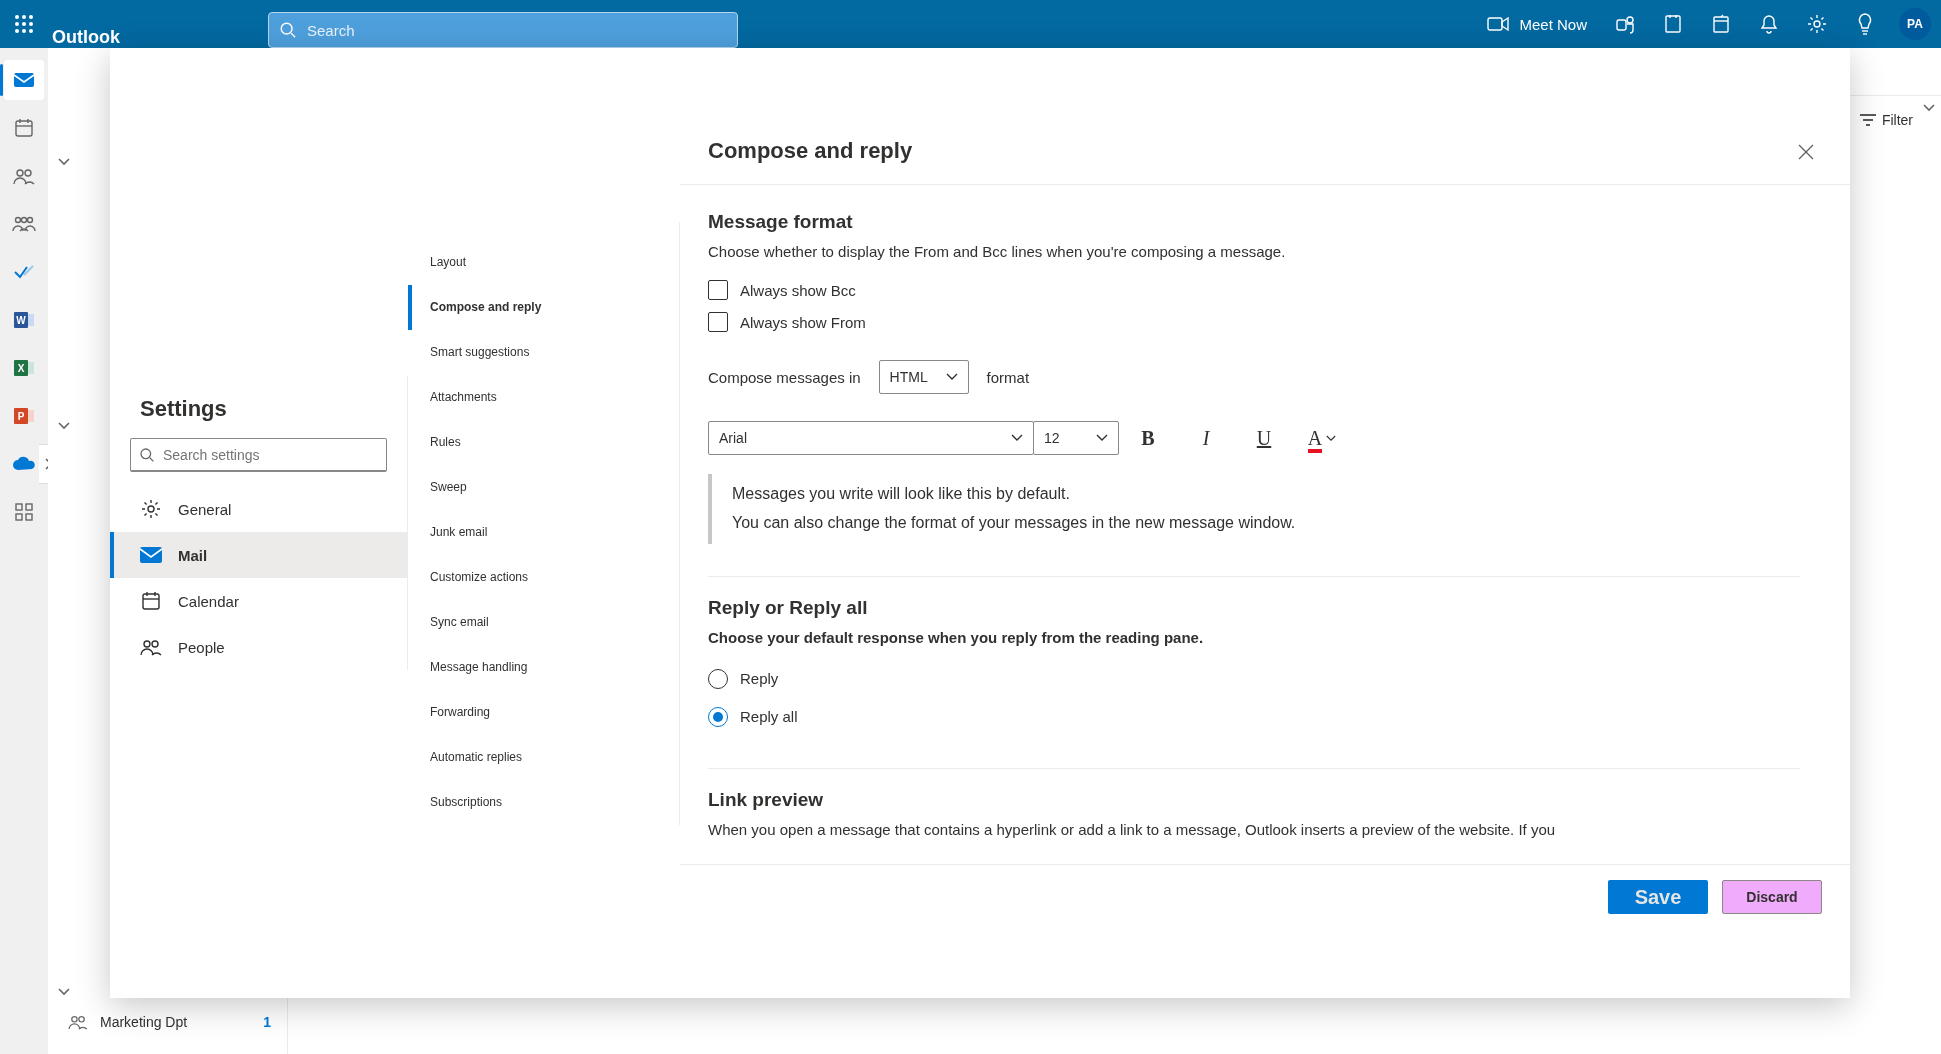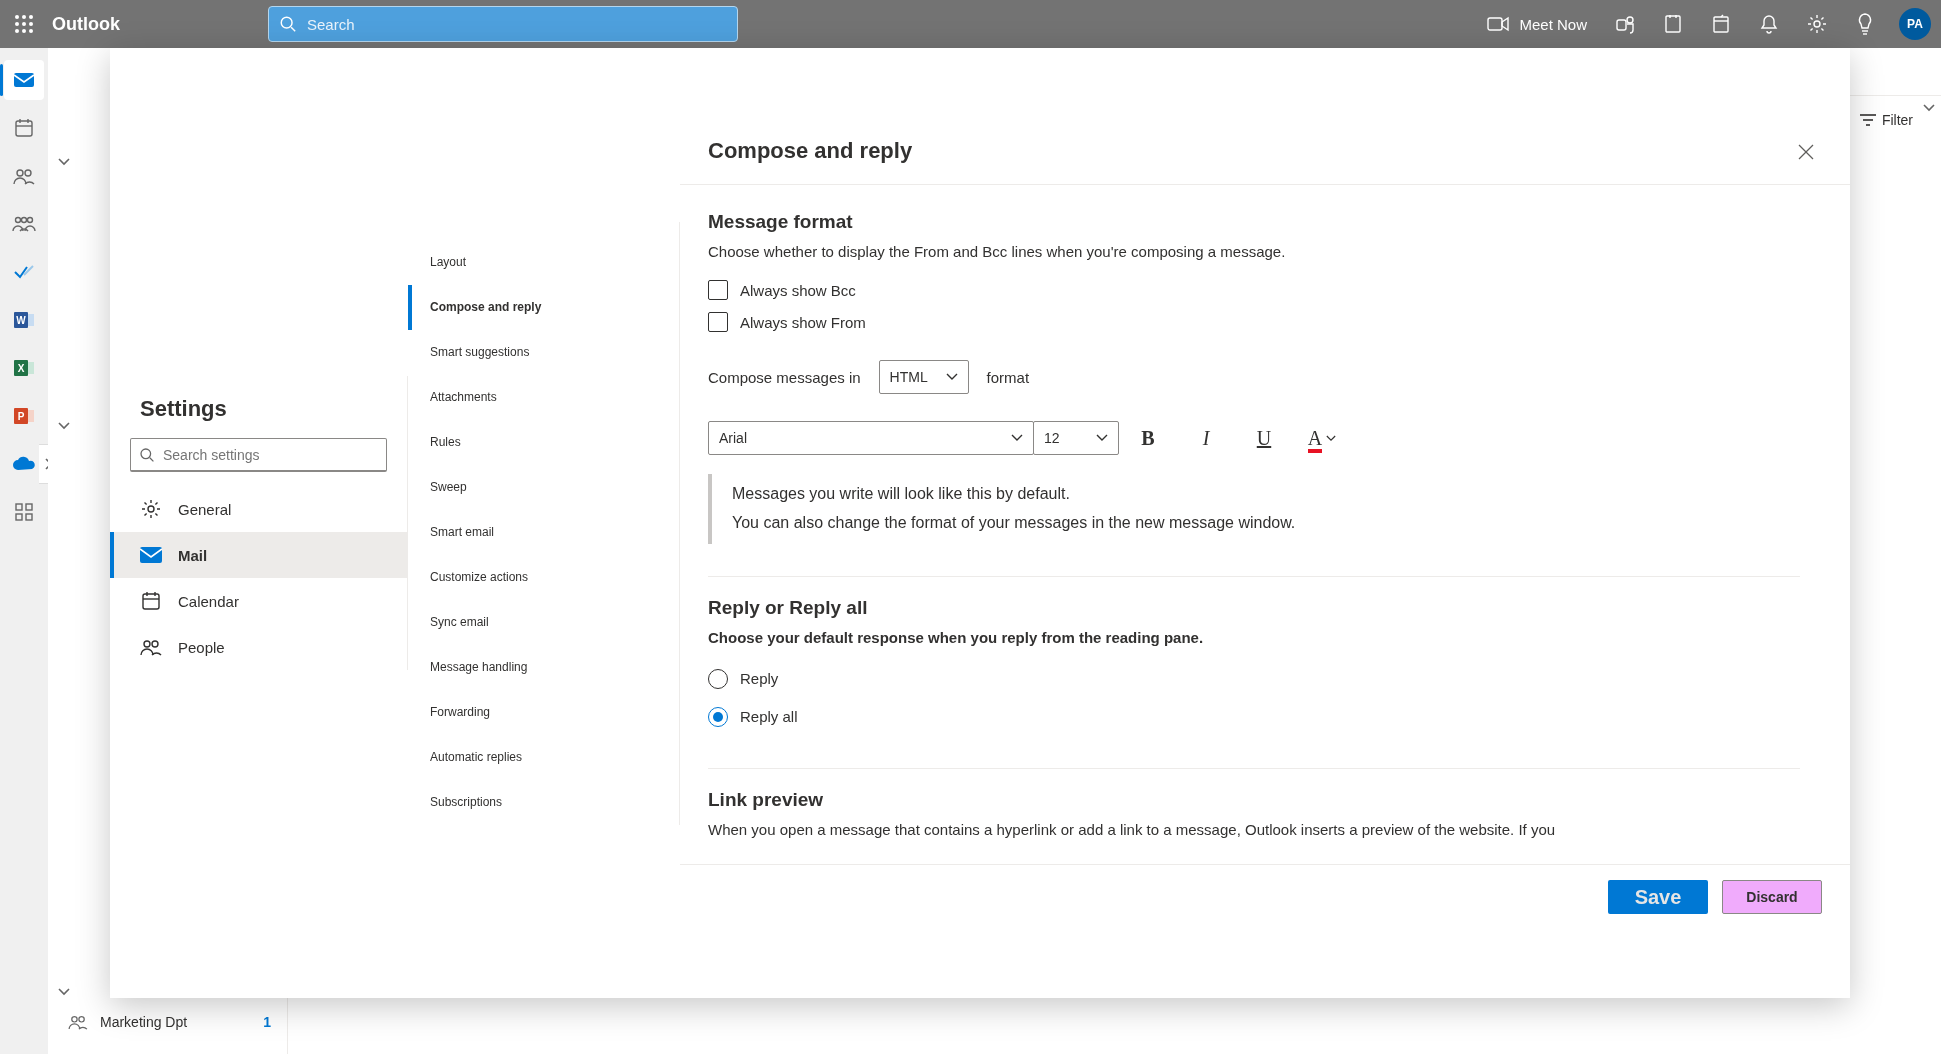--- a/index.html
+++ b/index.html
@@ -1,18 +1,18 @@
 <!DOCTYPE html>
 <html><head>
 <meta charset="utf-8">
 <style>
   * { box-sizing: border-box; }
   html,body { margin:0; padding:0; width:1941px; height:1054px; font-family:"Segoe UI","Segoe UI Web",Arial,sans-serif; background:#faf9f8; color:#323130; overflow:hidden; }
   
-  .topbar { height:48px; background:#737373; display:flex; align-items:center; color:#fff; }
+  .topbar { height:48px; background:#0369a1; display:flex; align-items:flex-end; color:#fff; }
   .topbar .waffle { width:48px; height:48px; display:flex; align-items:center; justify-content:center; }
   .topbar .brand { font-size:18px; font-weight:600; padding-left:4px; flex:0 0 auto; width:220px; }
   .topbar .searchwrap { width:470px; height:36px; background:#4ea0dd; border:1px solid #b4d6ee; border-radius:4px; display:flex; align-items:center; padding:0 10px; }
   .topbar .searchwrap .sicon svg { display:block; }
   .topbar .searchwrap input { flex:1; background:transparent; border:0; outline:0; color:#fff; font-size:15px; padding-left:10px; }
   .topbar .searchwrap input::placeholder { color:#eaf3fb; }
   .topbar .spacer { flex:1; }
   .topbar .rcluster { display:flex; align-items:center; height:100%; }
   .topbar .ritem { height:48px; min-width:48px; display:flex; align-items:center; justify-content:center; padding:0 8px; }
   .topbar .meetnow { font-size:15px; padding:0 14px; gap:10px; }
@@ -367,21 +367,21 @@
     <div class="subbtn">
         <span>Attachments</span>
       </div>
     <div class="subbtn">
         <span>Rules</span>
       </div>
     <div class="subbtn">
         <span>Sweep</span>
       </div>
     <div class="subbtn">
-        <span>Smart email</span>
+        <span>Junk email</span>
       </div>
     <div class="subbtn">
         <span>Customize actions</span>
       </div>
     <div class="subbtn">
         <span>Sync email</span>
       </div>
     <div class="subbtn">
         <span>Message handling</span>
       </div>

